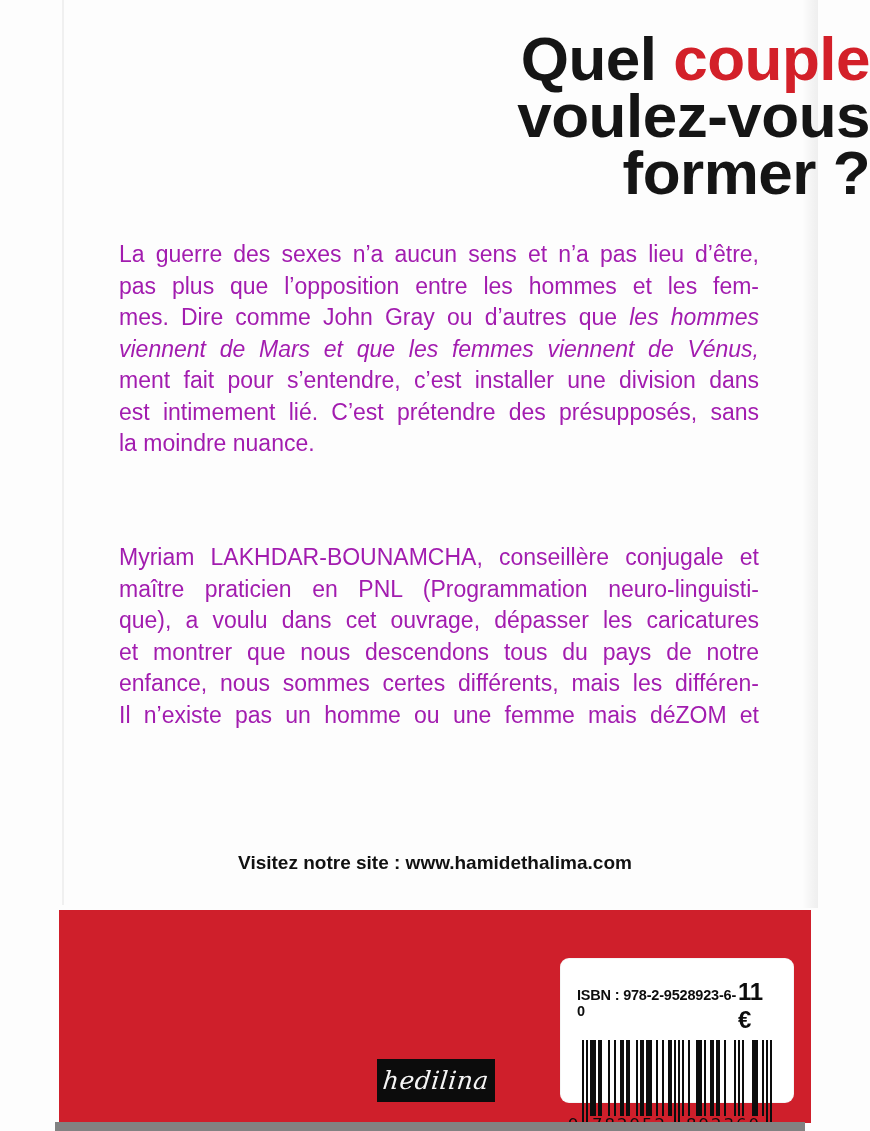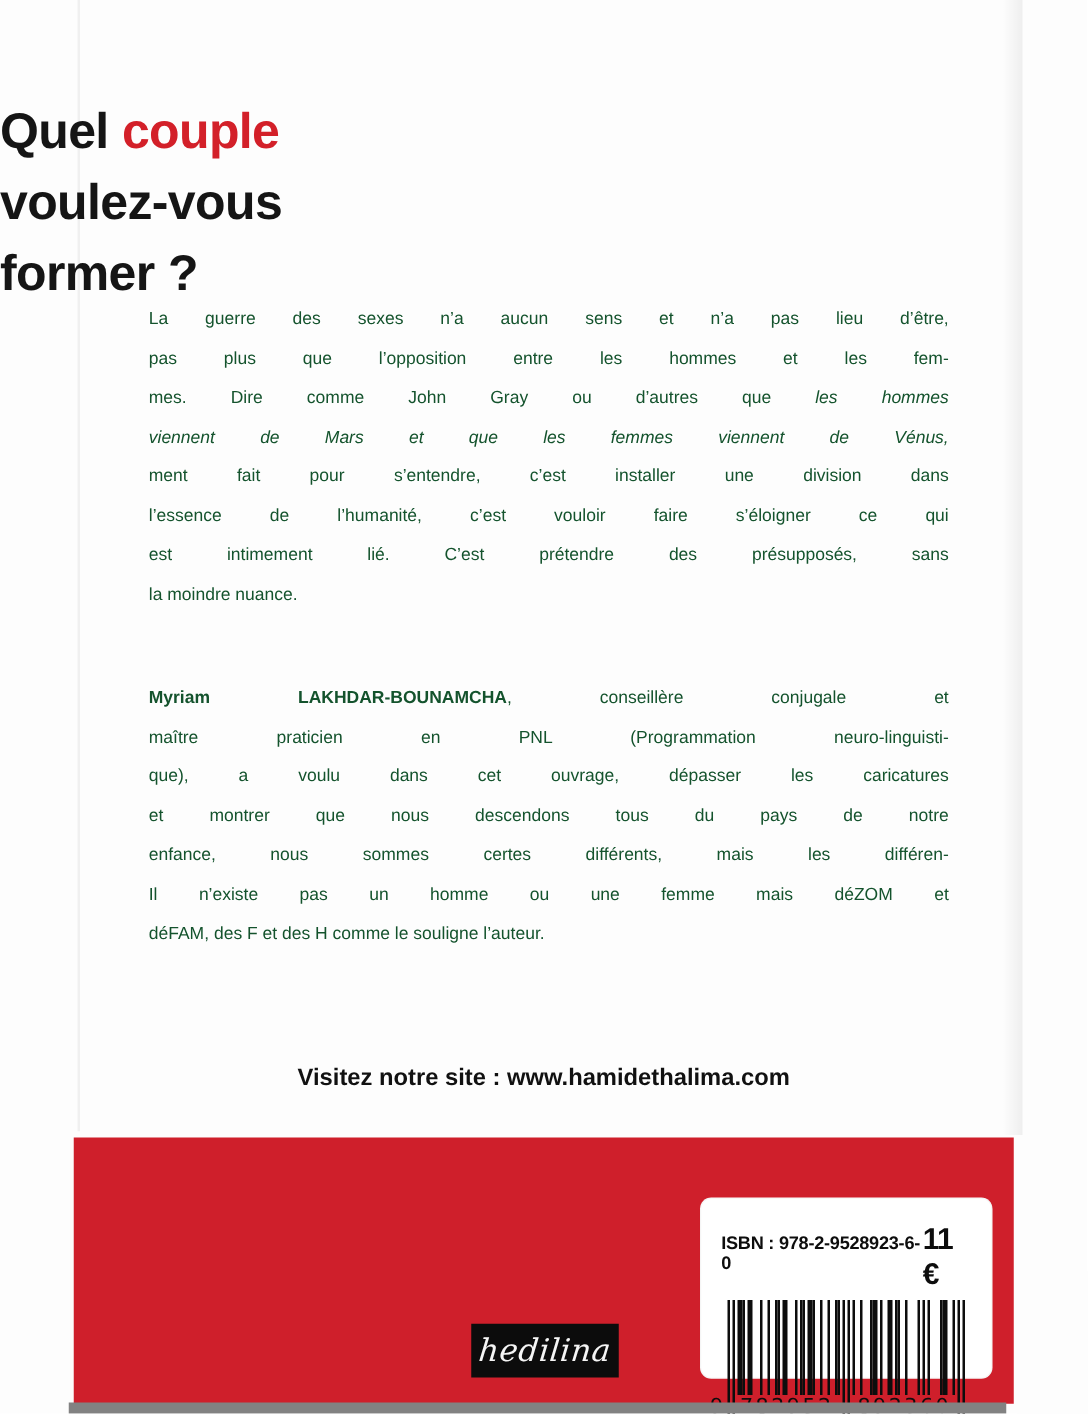--- a/index.html
+++ b/index.html
@@ -16,44 +16,43 @@
     position:absolute;left:62px;top:0;width:2px;height:905px;
     background:rgba(0,0,0,0.05);
   }
   .edge-right{
     position:absolute;right:52px;top:0;width:16px;height:908px;
     background:linear-gradient(to right, rgba(0,0,0,0.0), rgba(0,0,0,0.06));
   }
   
   .title{
     position:absolute;top:30px;left:0;width:100%;
-    text-align:left;
-    font-size:40px;font-weight:bold;line-height:57px;
+    text-align:right;
+    font-size:62px;font-weight:bold;line-height:57px;
     color:#151515;
     letter-spacing:-0.5px;
-    margin-top:47px;
   }
   .title .red{color:var(--title-red,#d32029);}
   
   .bodycol{
     position:absolute;left:119px;width:640px;
-    font-size:14px;line-height:31.5px;
-    color:#14532d;
+    font-size:23px;line-height:31.5px;
+    color:#a21caf;
   }
   #para1{top:239px;}
   #para2{top:542px;}
   .body-line{
     text-align:justify;
     text-align-last:justify;
     white-space:normal;
     height:31.5px;overflow:visible;
   }
   .body-line.last{text-align-last:left;}
   .run-i{font-style:italic;}
-  .run-b{font-weight:bold;}
+  .run-b{font-weight:normal;}
   
   .website{
     position:absolute;top:852px;left:0;width:100%;
     text-align:center;
     font-size:19px;font-weight:bold;color:#111;
   }
   
   .red-band{
     position:absolute;left:59px;top:910px;width:752px;height:213px;
     background:var(--band-red,#cf1f2b);
@@ -118,33 +117,31 @@
     <div>voulez-vous</div>
     <div>former ?</div>
   </div>
 
   <div id="para1" class="bodycol">
       <div class="body-line"><span class="run-n">La guerre des sexes n’a aucun sens et n’a pas lieu d’être,</span></div>
       <div class="body-line"><span class="run-n">pas plus que l’opposition entre les hommes et les fem-</span></div>
       <div class="body-line"><span class="run-n">mes. Dire comme John Gray ou d’autres que </span><span class="run-i">les hommes</span></div>
       <div class="body-line"><span class="run-i">viennent de Mars et que les femmes viennent de Vénus,</span></div>
       <div class="body-line"><span class="run-n">ment fait pour s’entendre, c’est installer une division dans</span></div>
-      <div class="body-line"><span class="run-n">l’essence de l’humanité, c’est vouloir faire s’éloigner ce qui</span></div>
       <div class="body-line"><span class="run-n">est intimement lié. C’est prétendre des présupposés, sans</span></div>
       <div class="body-line last"><span class="run-n">la moindre nuance.</span></div>
     </div>
 
   <div id="para2" class="bodycol">
       <div class="body-line"><span class="run-b">Myriam LAKHDAR-BOUNAMCHA</span><span class="run-n">, conseillère conjugale et</span></div>
       <div class="body-line"><span class="run-n">maître praticien en PNL (Programmation neuro-linguisti-</span></div>
       <div class="body-line"><span class="run-n">que), a voulu dans cet ouvrage, dépasser les caricatures</span></div>
       <div class="body-line"><span class="run-n">et montrer que nous descendons tous du pays de notre</span></div>
       <div class="body-line"><span class="run-n">enfance, nous sommes certes différents, mais les différen-</span></div>
       <div class="body-line"><span class="run-n">Il n’existe pas un homme ou une femme mais déZOM et</span></div>
-      <div class="body-line last"><span class="run-n">déFAM, des F et des H comme le souligne l’auteur.</span></div>
     </div>
 
   <div class="website">Visitez notre site : www.hamidethalima.com</div>
 
   <div class="red-band"></div>
 
   <div class="publisher-logo">
     <span>hedilina</span>
   </div>
 

